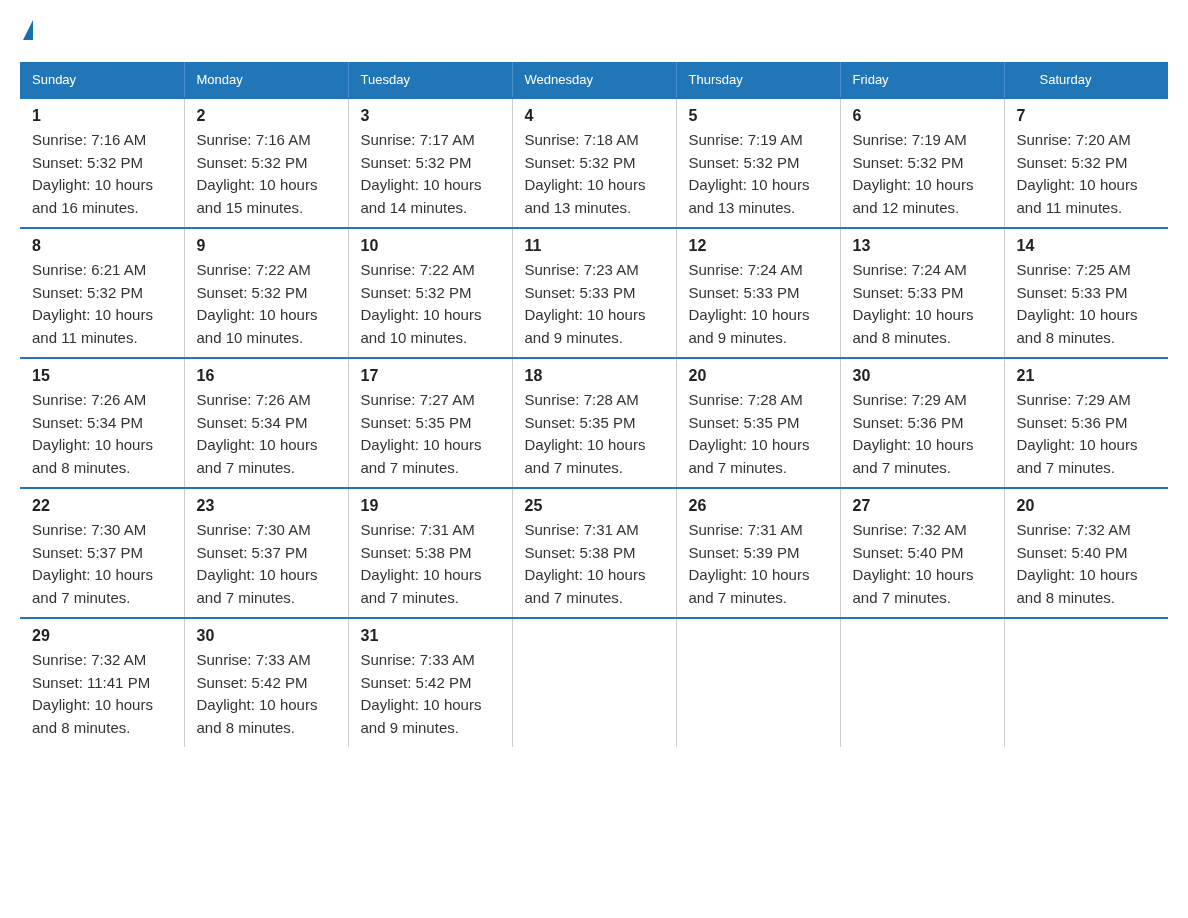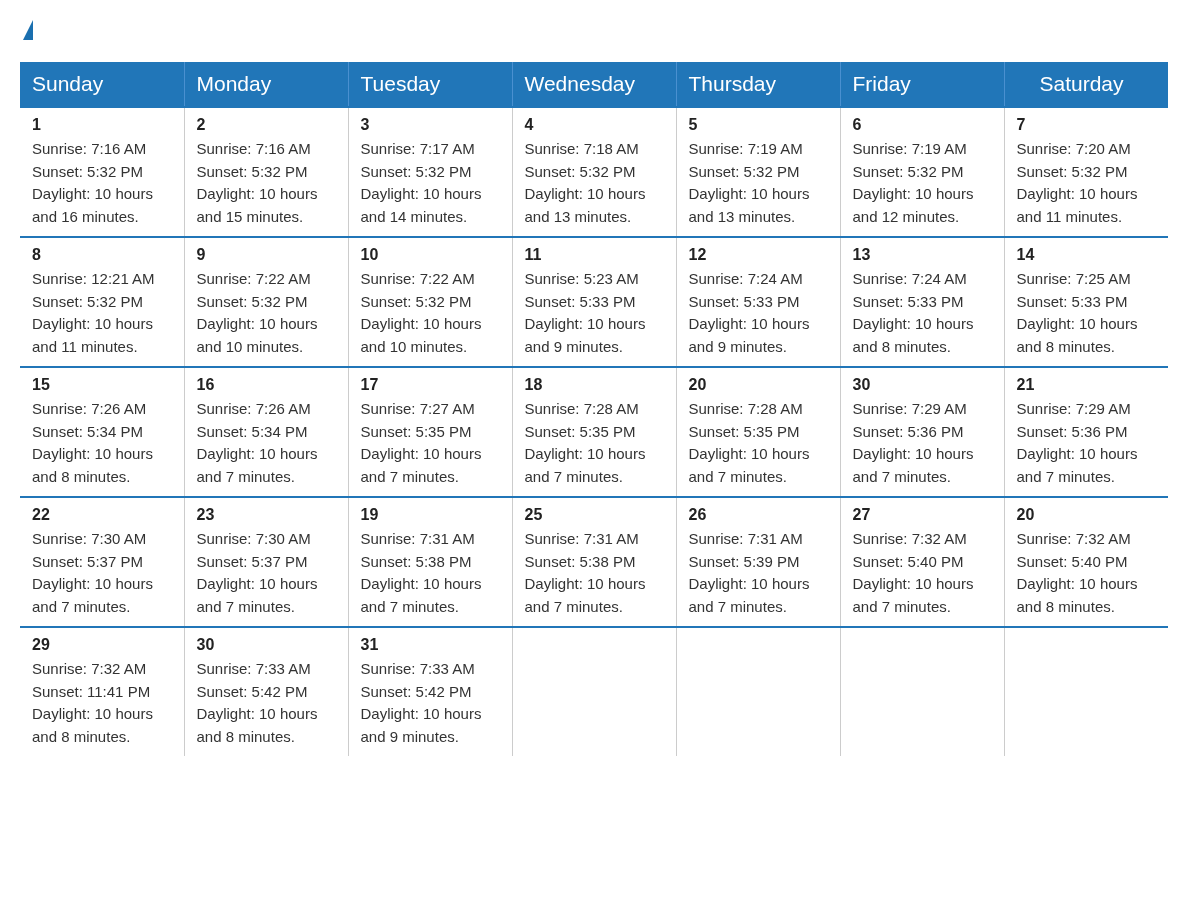--- a/index.html
+++ b/index.html
@@ -46,21 +46,21 @@
     }
     .calendar {
       width: 100%;
       border-collapse: collapse;
     }
     .calendar thead tr {
       background-color: #2176b8;
     }
     .calendar thead th {
       color: #fff;
-      font-size: 21px;
+      font-size: 13px;
       font-weight: normal;
       padding: 10px 12px;
       text-align: left;
       border-right: 1px solid #4a90d0;
     }
     .calendar thead th:last-child {
       border-right: none;
       padding-left: 35px;
     }
     .calendar tbody tr {
@@ -182,21 +182,21 @@
           <span>Sunrise: 7:20 AM</span><br>
           <span>Sunset: 5:32 PM</span><br>
           <span>Daylight: 10 hours and 11 minutes.</span>
         </div>
       </td>
       </tr>
       <tr>
         <td>
         <span class="day-number">8</span>
         <div class="sun-info">
-          <span>Sunrise: 12:21 AM</span><br>
+          <span>Sunrise: 6:21 AM</span><br>
           <span>Sunset: 5:32 PM</span><br>
           <span>Daylight: 10 hours and 11 minutes.</span>
         </div>
       </td>
         <td>
         <span class="day-number">9</span>
         <div class="sun-info">
           <span>Sunrise: 7:22 AM</span><br>
           <span>Sunset: 5:32 PM</span><br>
           <span>Daylight: 10 hours and 10 minutes.</span>
@@ -206,21 +206,21 @@
         <span class="day-number">10</span>
         <div class="sun-info">
           <span>Sunrise: 7:22 AM</span><br>
           <span>Sunset: 5:32 PM</span><br>
           <span>Daylight: 10 hours and 10 minutes.</span>
         </div>
       </td>
         <td>
         <span class="day-number">11</span>
         <div class="sun-info">
-          <span>Sunrise: 5:23 AM</span><br>
+          <span>Sunrise: 7:23 AM</span><br>
           <span>Sunset: 5:33 PM</span><br>
           <span>Daylight: 10 hours and 9 minutes.</span>
         </div>
       </td>
         <td>
         <span class="day-number">12</span>
         <div class="sun-info">
           <span>Sunrise: 7:24 AM</span><br>
           <span>Sunset: 5:33 PM</span><br>
           <span>Daylight: 10 hours and 9 minutes.</span>

